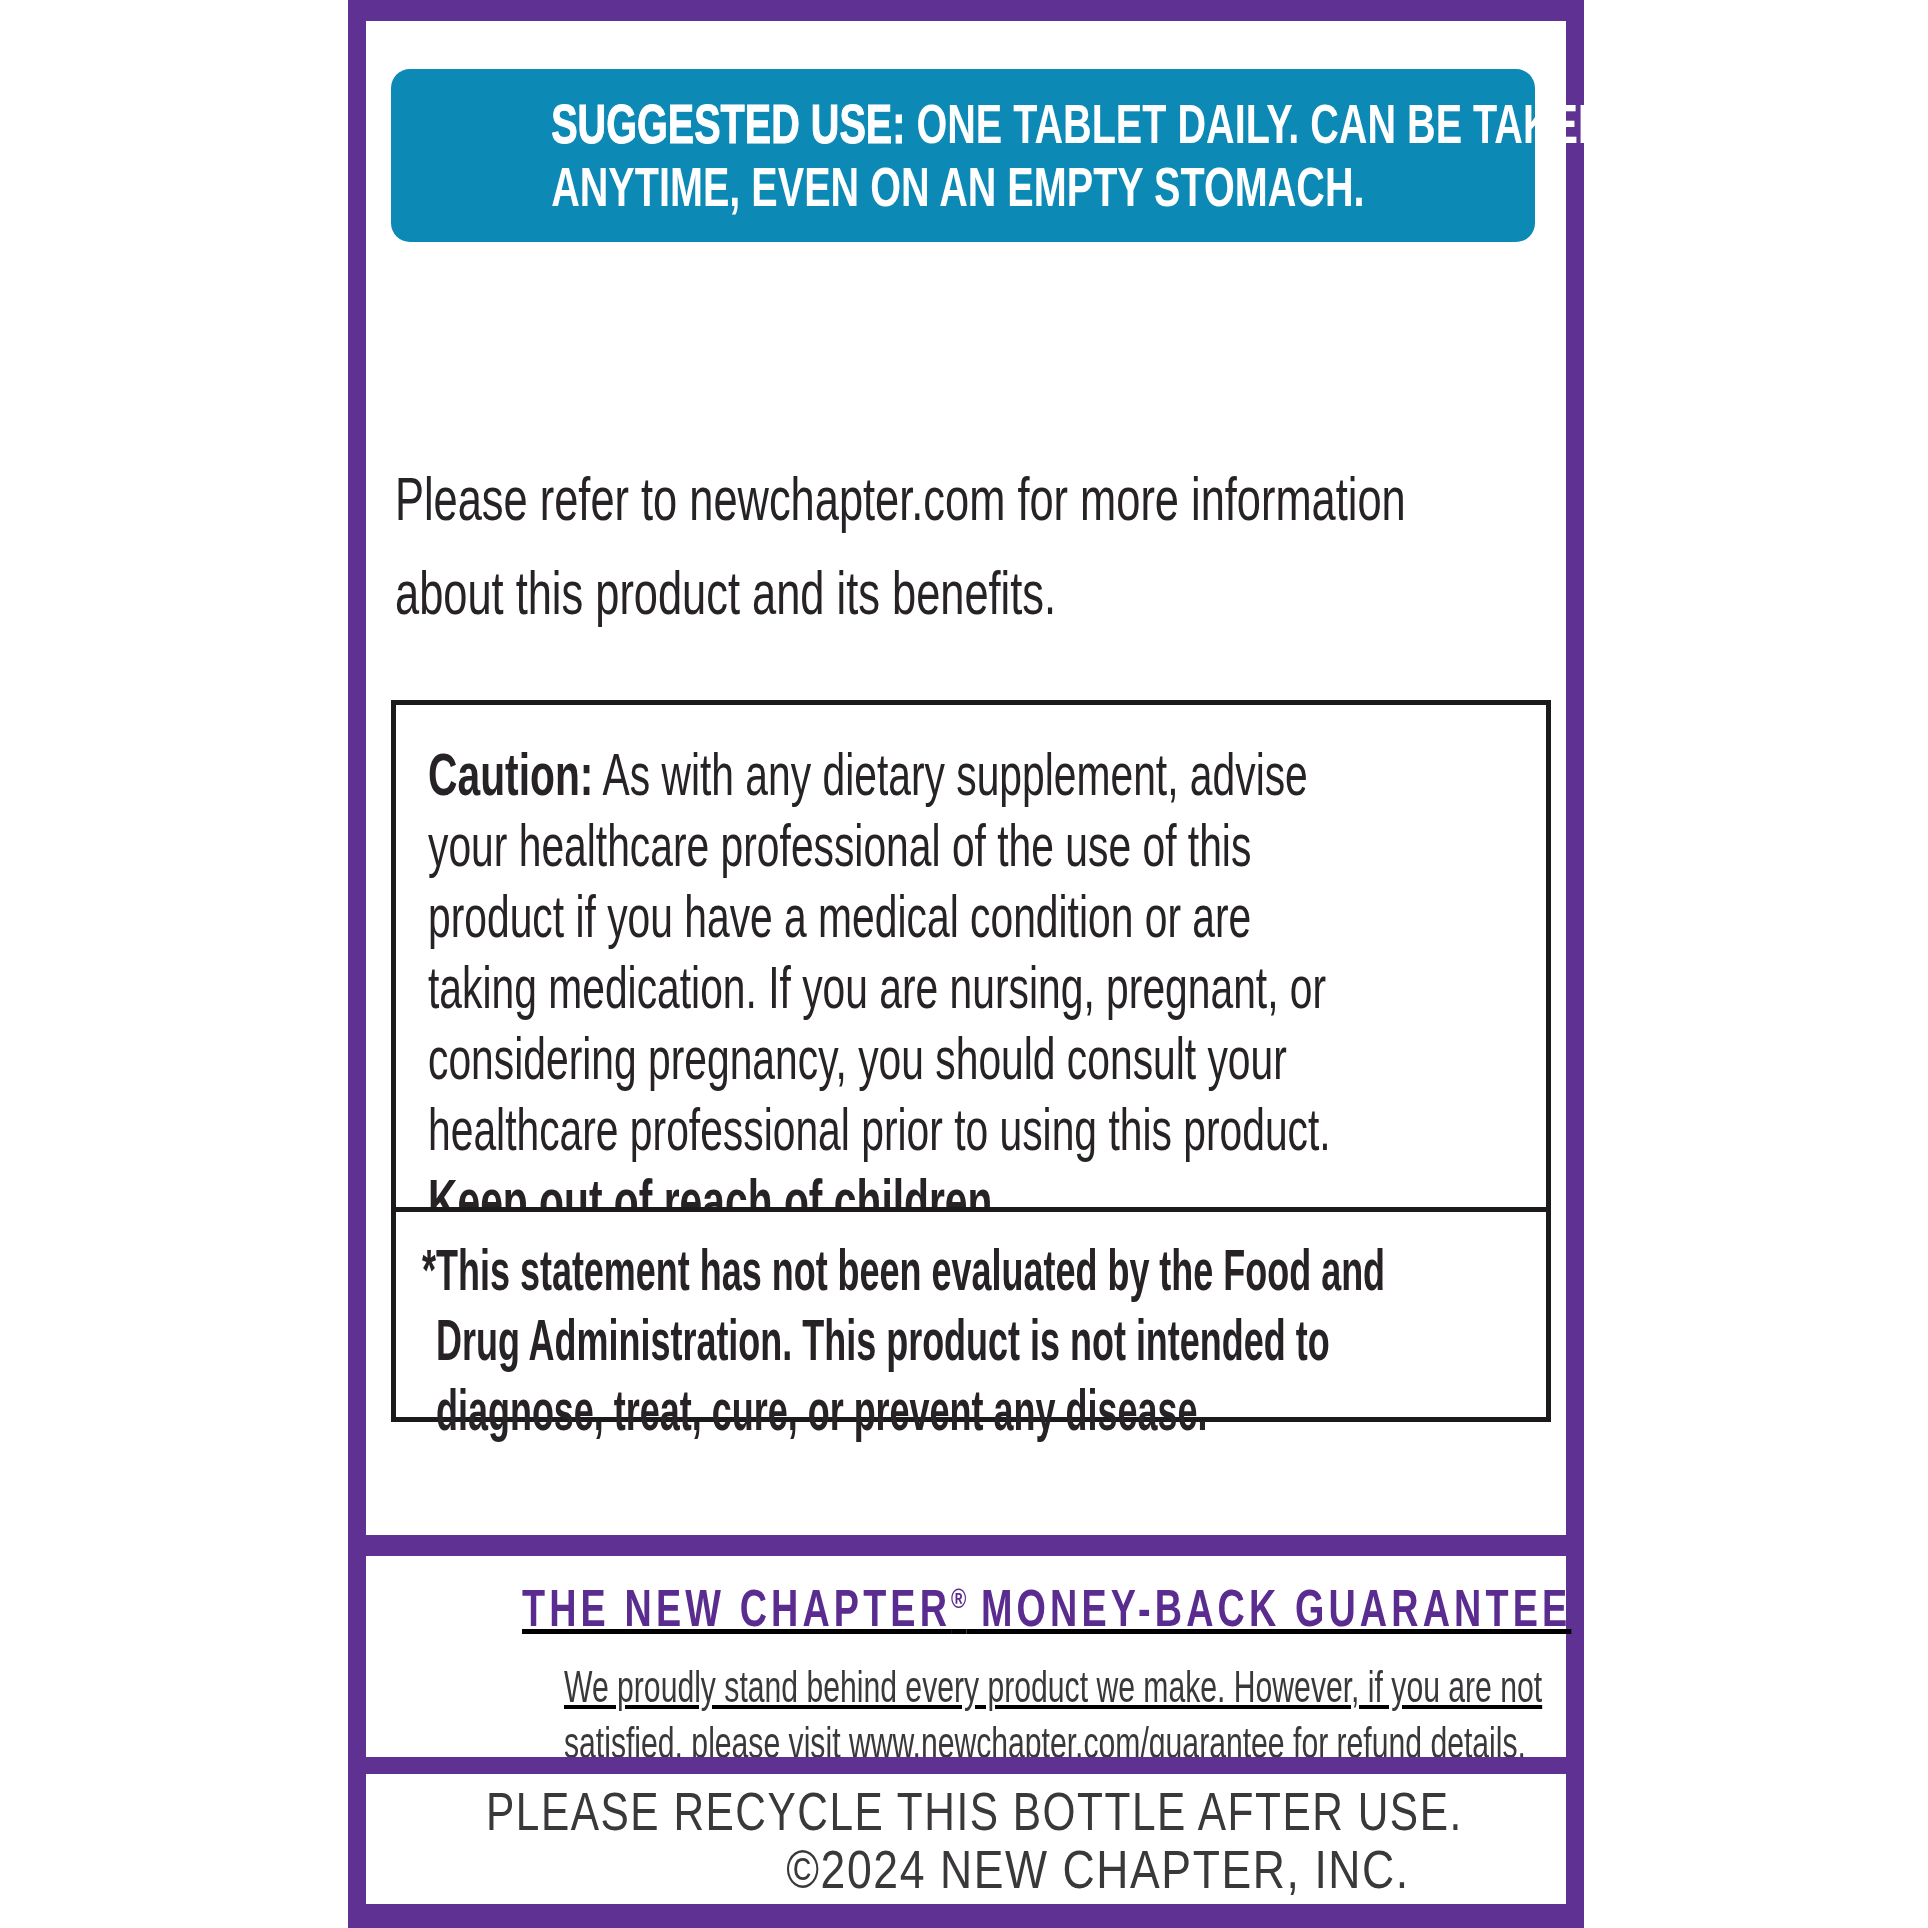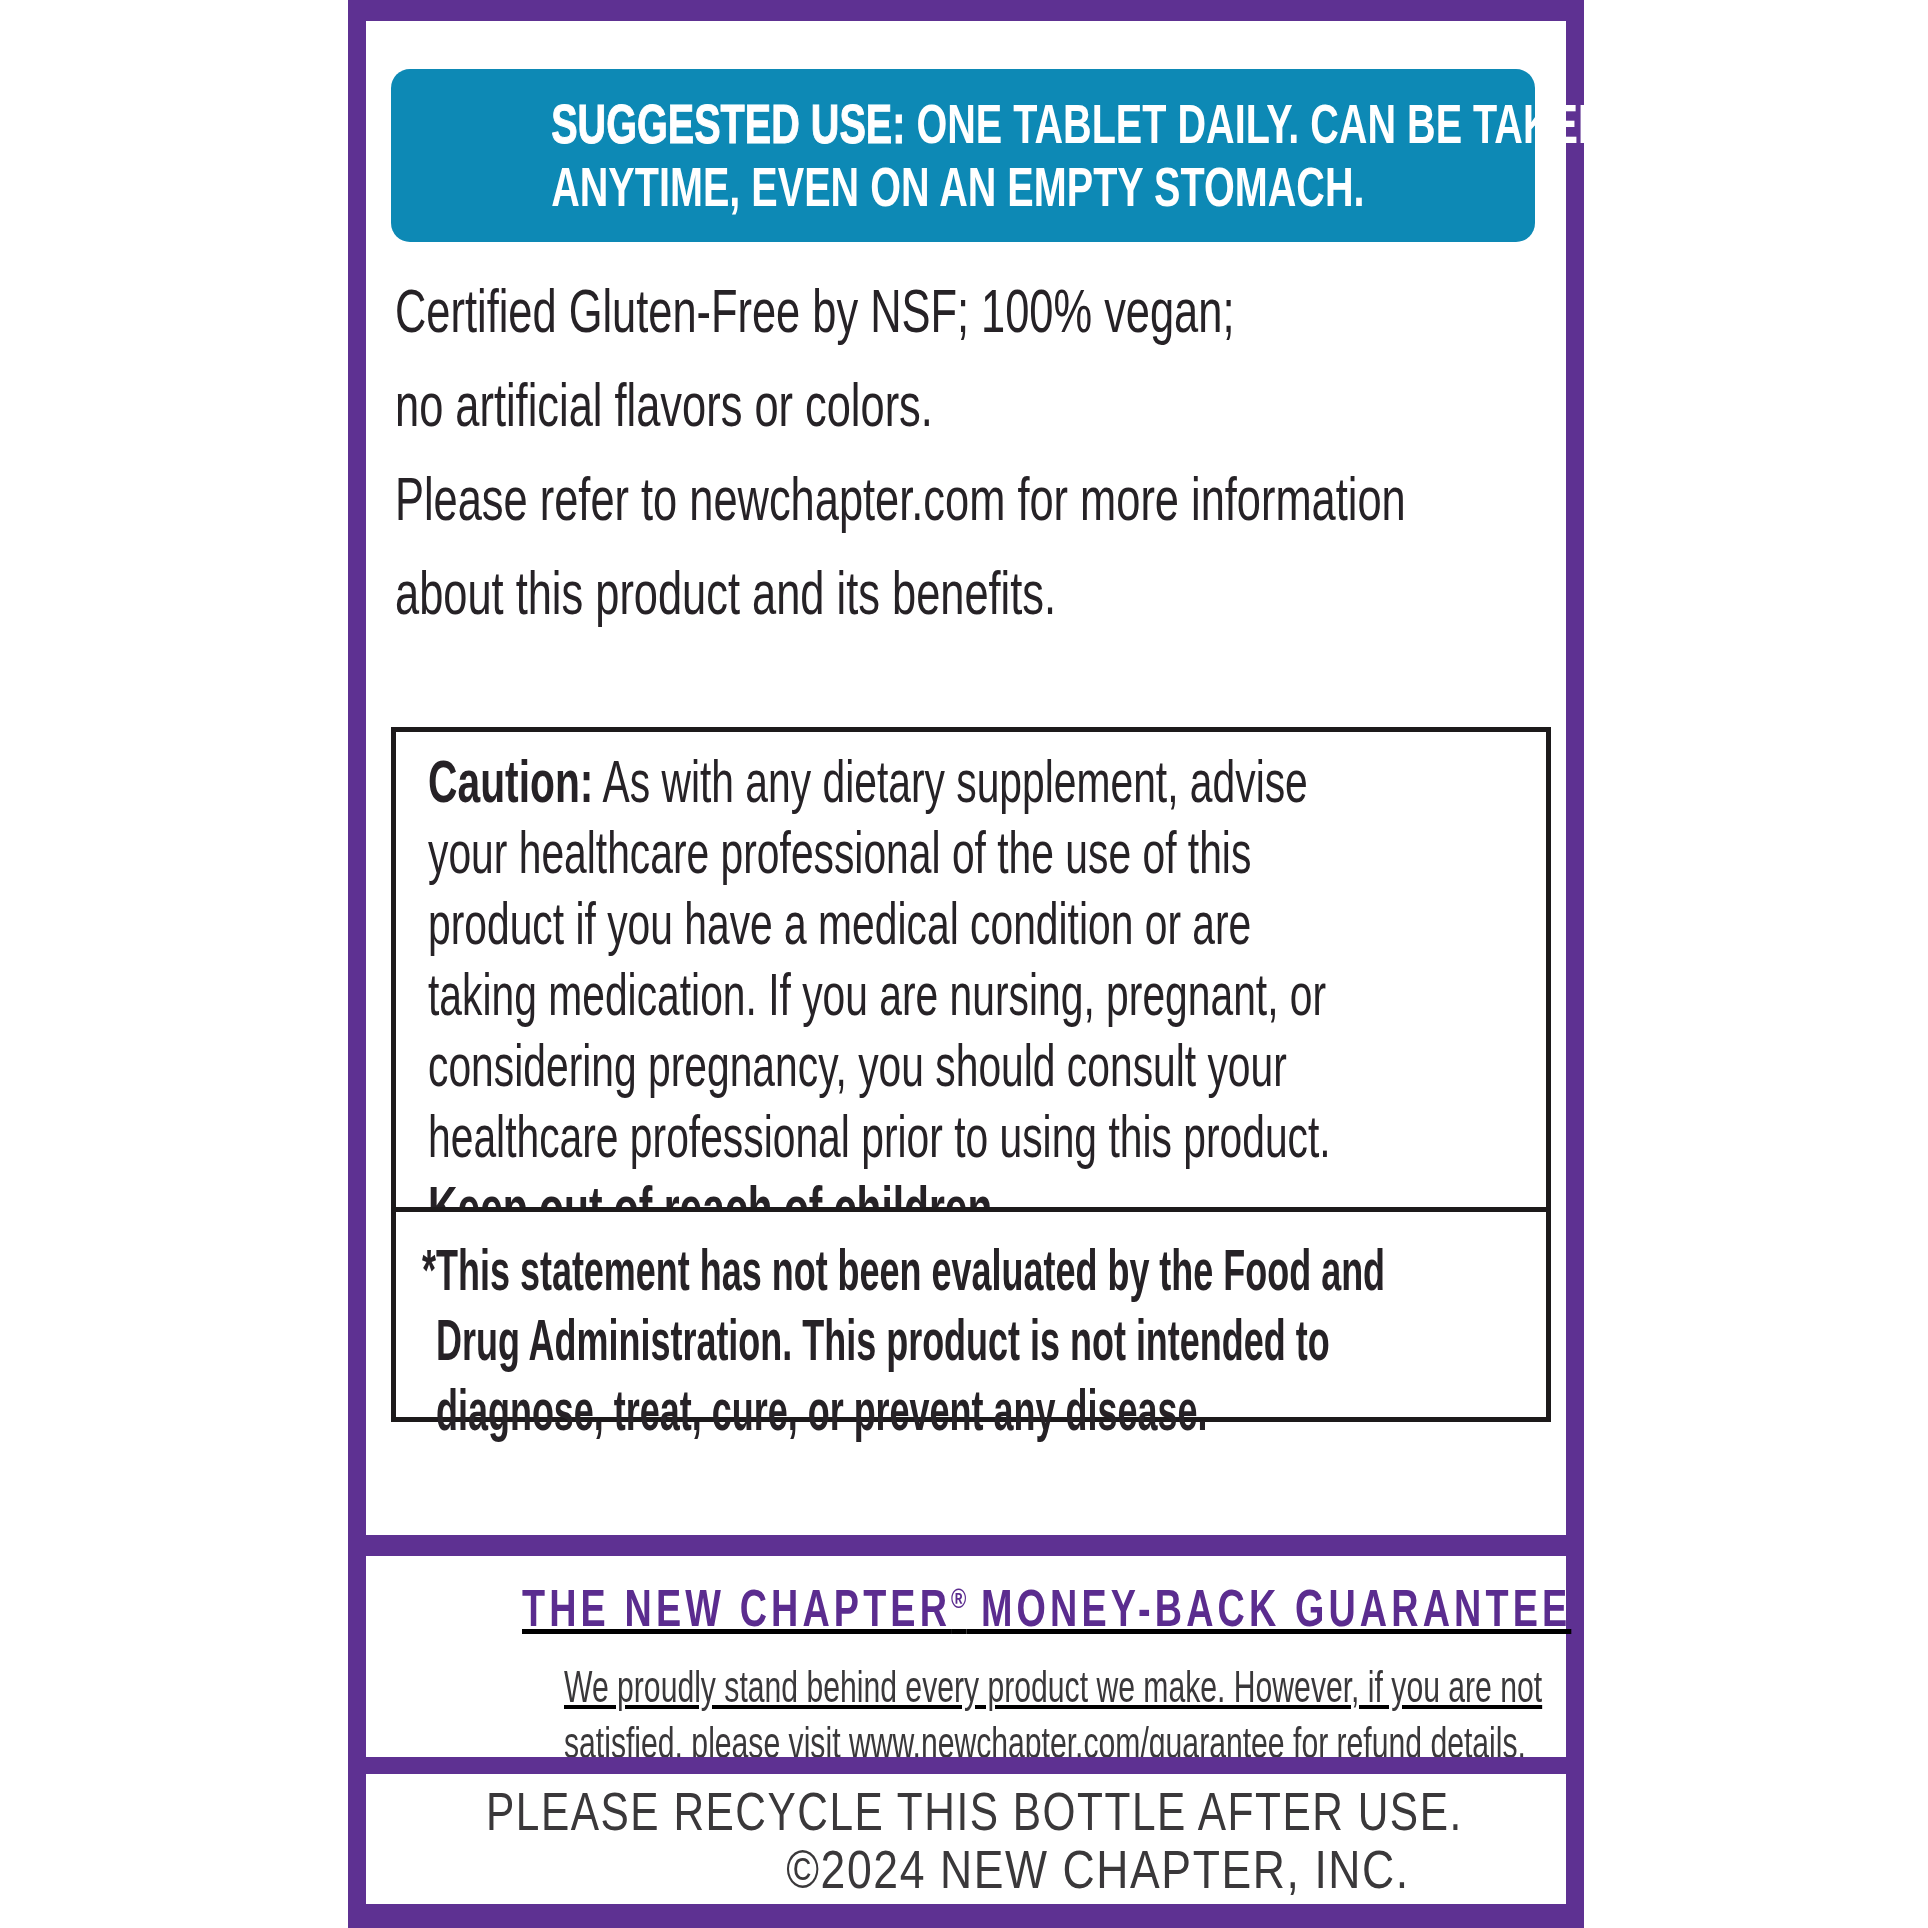--- a/index.html
+++ b/index.html
@@ -24,21 +24,21 @@
   }
   .banner .line{font-weight:700;font-size:55px;line-height:63px;transform:scaleX(0.72);transform-origin:50% 50%;}
   .banner .line b{-webkit-text-stroke:1px #ffffff;}
   
   .para{position:absolute;color:var(--ink);}
   .para-intro{left:29px;top:243px;}
   .para-refer{left:29px;top:431px;}
   .para .line{font-size:62px;line-height:94px;transform:scaleX(0.70);transform-origin:0 50%;}
   
   .box{position:absolute;left:24.5px;width:1160px;box-sizing:border-box;background:#ffffff;border:5.6px solid #1d1a1b;color:var(--ink);}
-  .box-caution{top:706px;height:669px;padding:14px 32px;}
+  .box-caution{top:679px;height:669px;padding:34px 32px;}
   .box-caution .line{font-size:60px;line-height:71px;transform:scaleX(0.68);transform-origin:0 50%;}
   .box-caution b{font-weight:700;}
   .box-fda{top:1186px;height:215px;padding:22.6px 26px;}
   .box-fda .line{font-size:58px;line-height:70px;font-weight:700;transform:scaleX(0.62);transform-origin:0 50%;}
   .box-fda .line + .line{padding-left:22.6px;}
   
   .band{position:absolute;left:-18px;width:1236px;background:var(--purple);}
   .band-1{top:1514px;height:21px;}
   .band-2{top:1736px;height:17px;}
   .band-bottom{top:1883px;height:24.5px;}
@@ -61,24 +61,20 @@
 <body>
 
 <div class="canvas">
   <div class="label">
 
     <div class="banner">
         <div class="line"><b>SUGGESTED USE:</b> ONE TABLET DAILY. CAN BE TAKEN</div>
         <div class="line">ANYTIME, EVEN ON AN EMPTY STOMACH.</div>
       </div>
 
-    <div class="para para-intro">
-        <div class="line">Certified Gluten-Free by NSF; 100% vegan;</div>
-        <div class="line">no artificial flavors or colors.</div>
-      </div>
 
     <div class="para para-refer">
         <div class="line">Please refer to newchapter.com for more information</div>
         <div class="line">about this product and its benefits.</div>
       </div>
 
     <div class="box box-caution">
         <div class="line"><b>Caution:</b> As with any dietary supplement, advise</div>
         <div class="line">your healthcare professional of the use of this</div>
         <div class="line">product if you have a medical condition or are</div>

